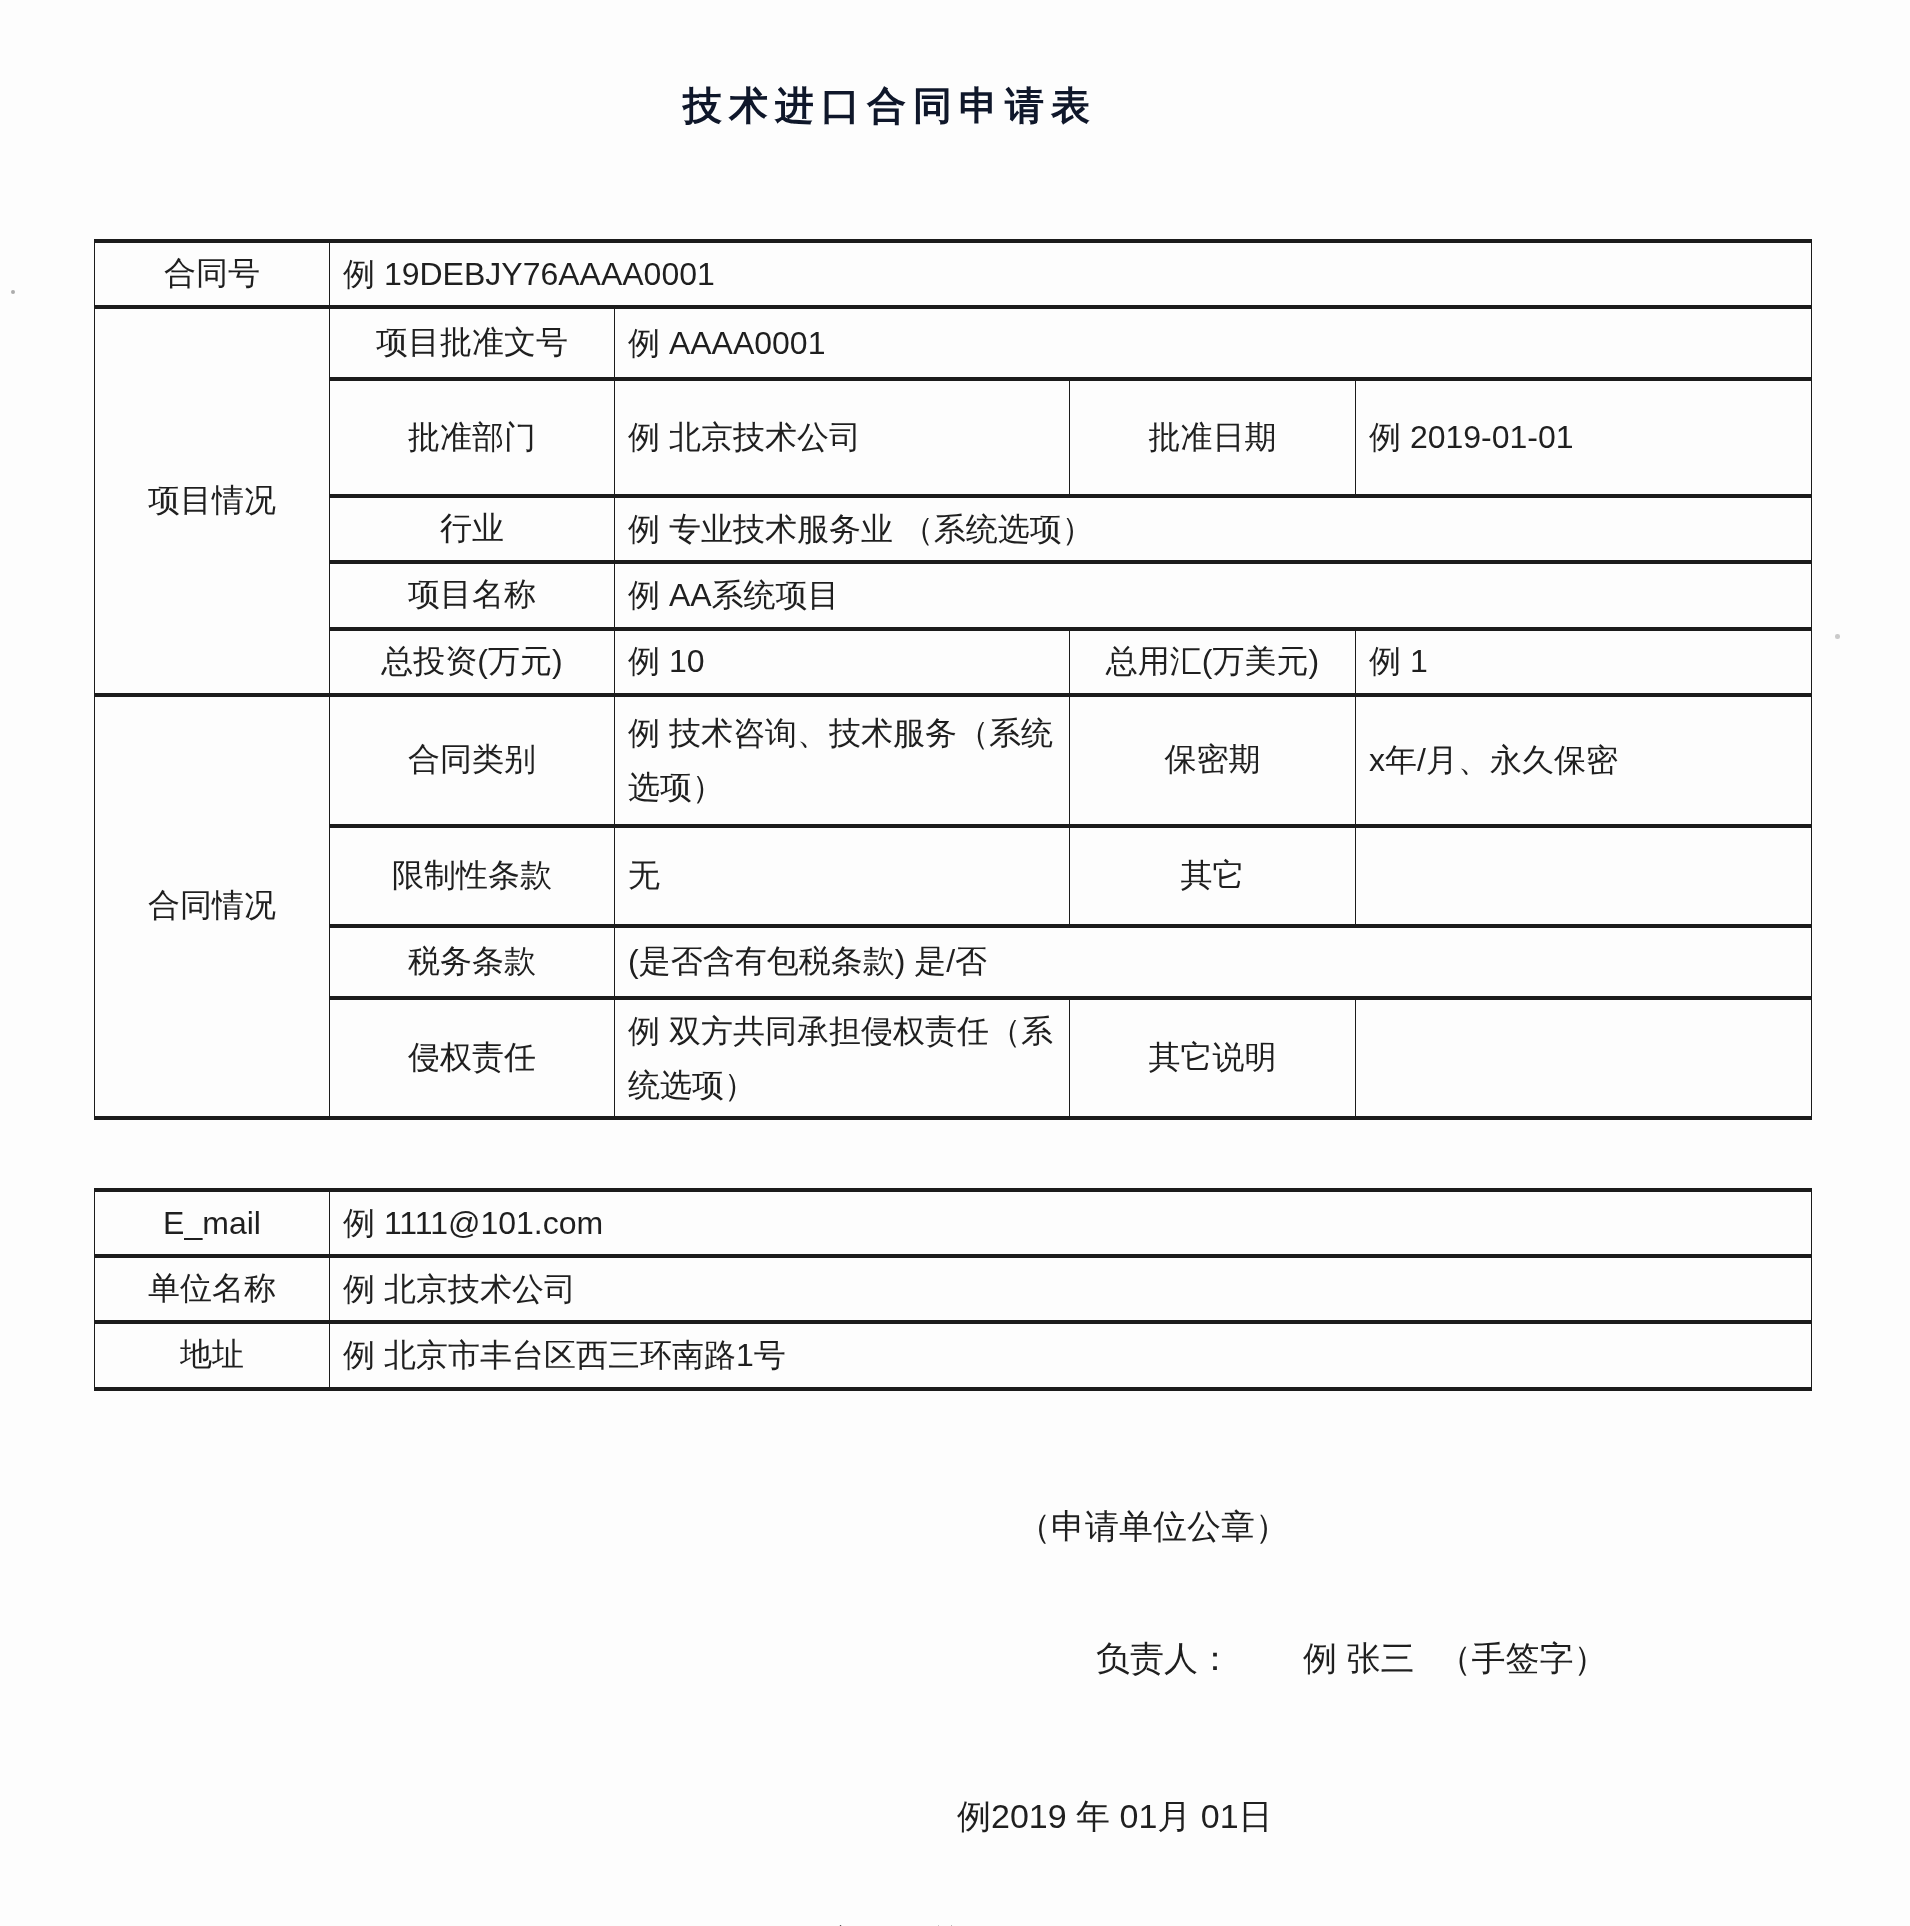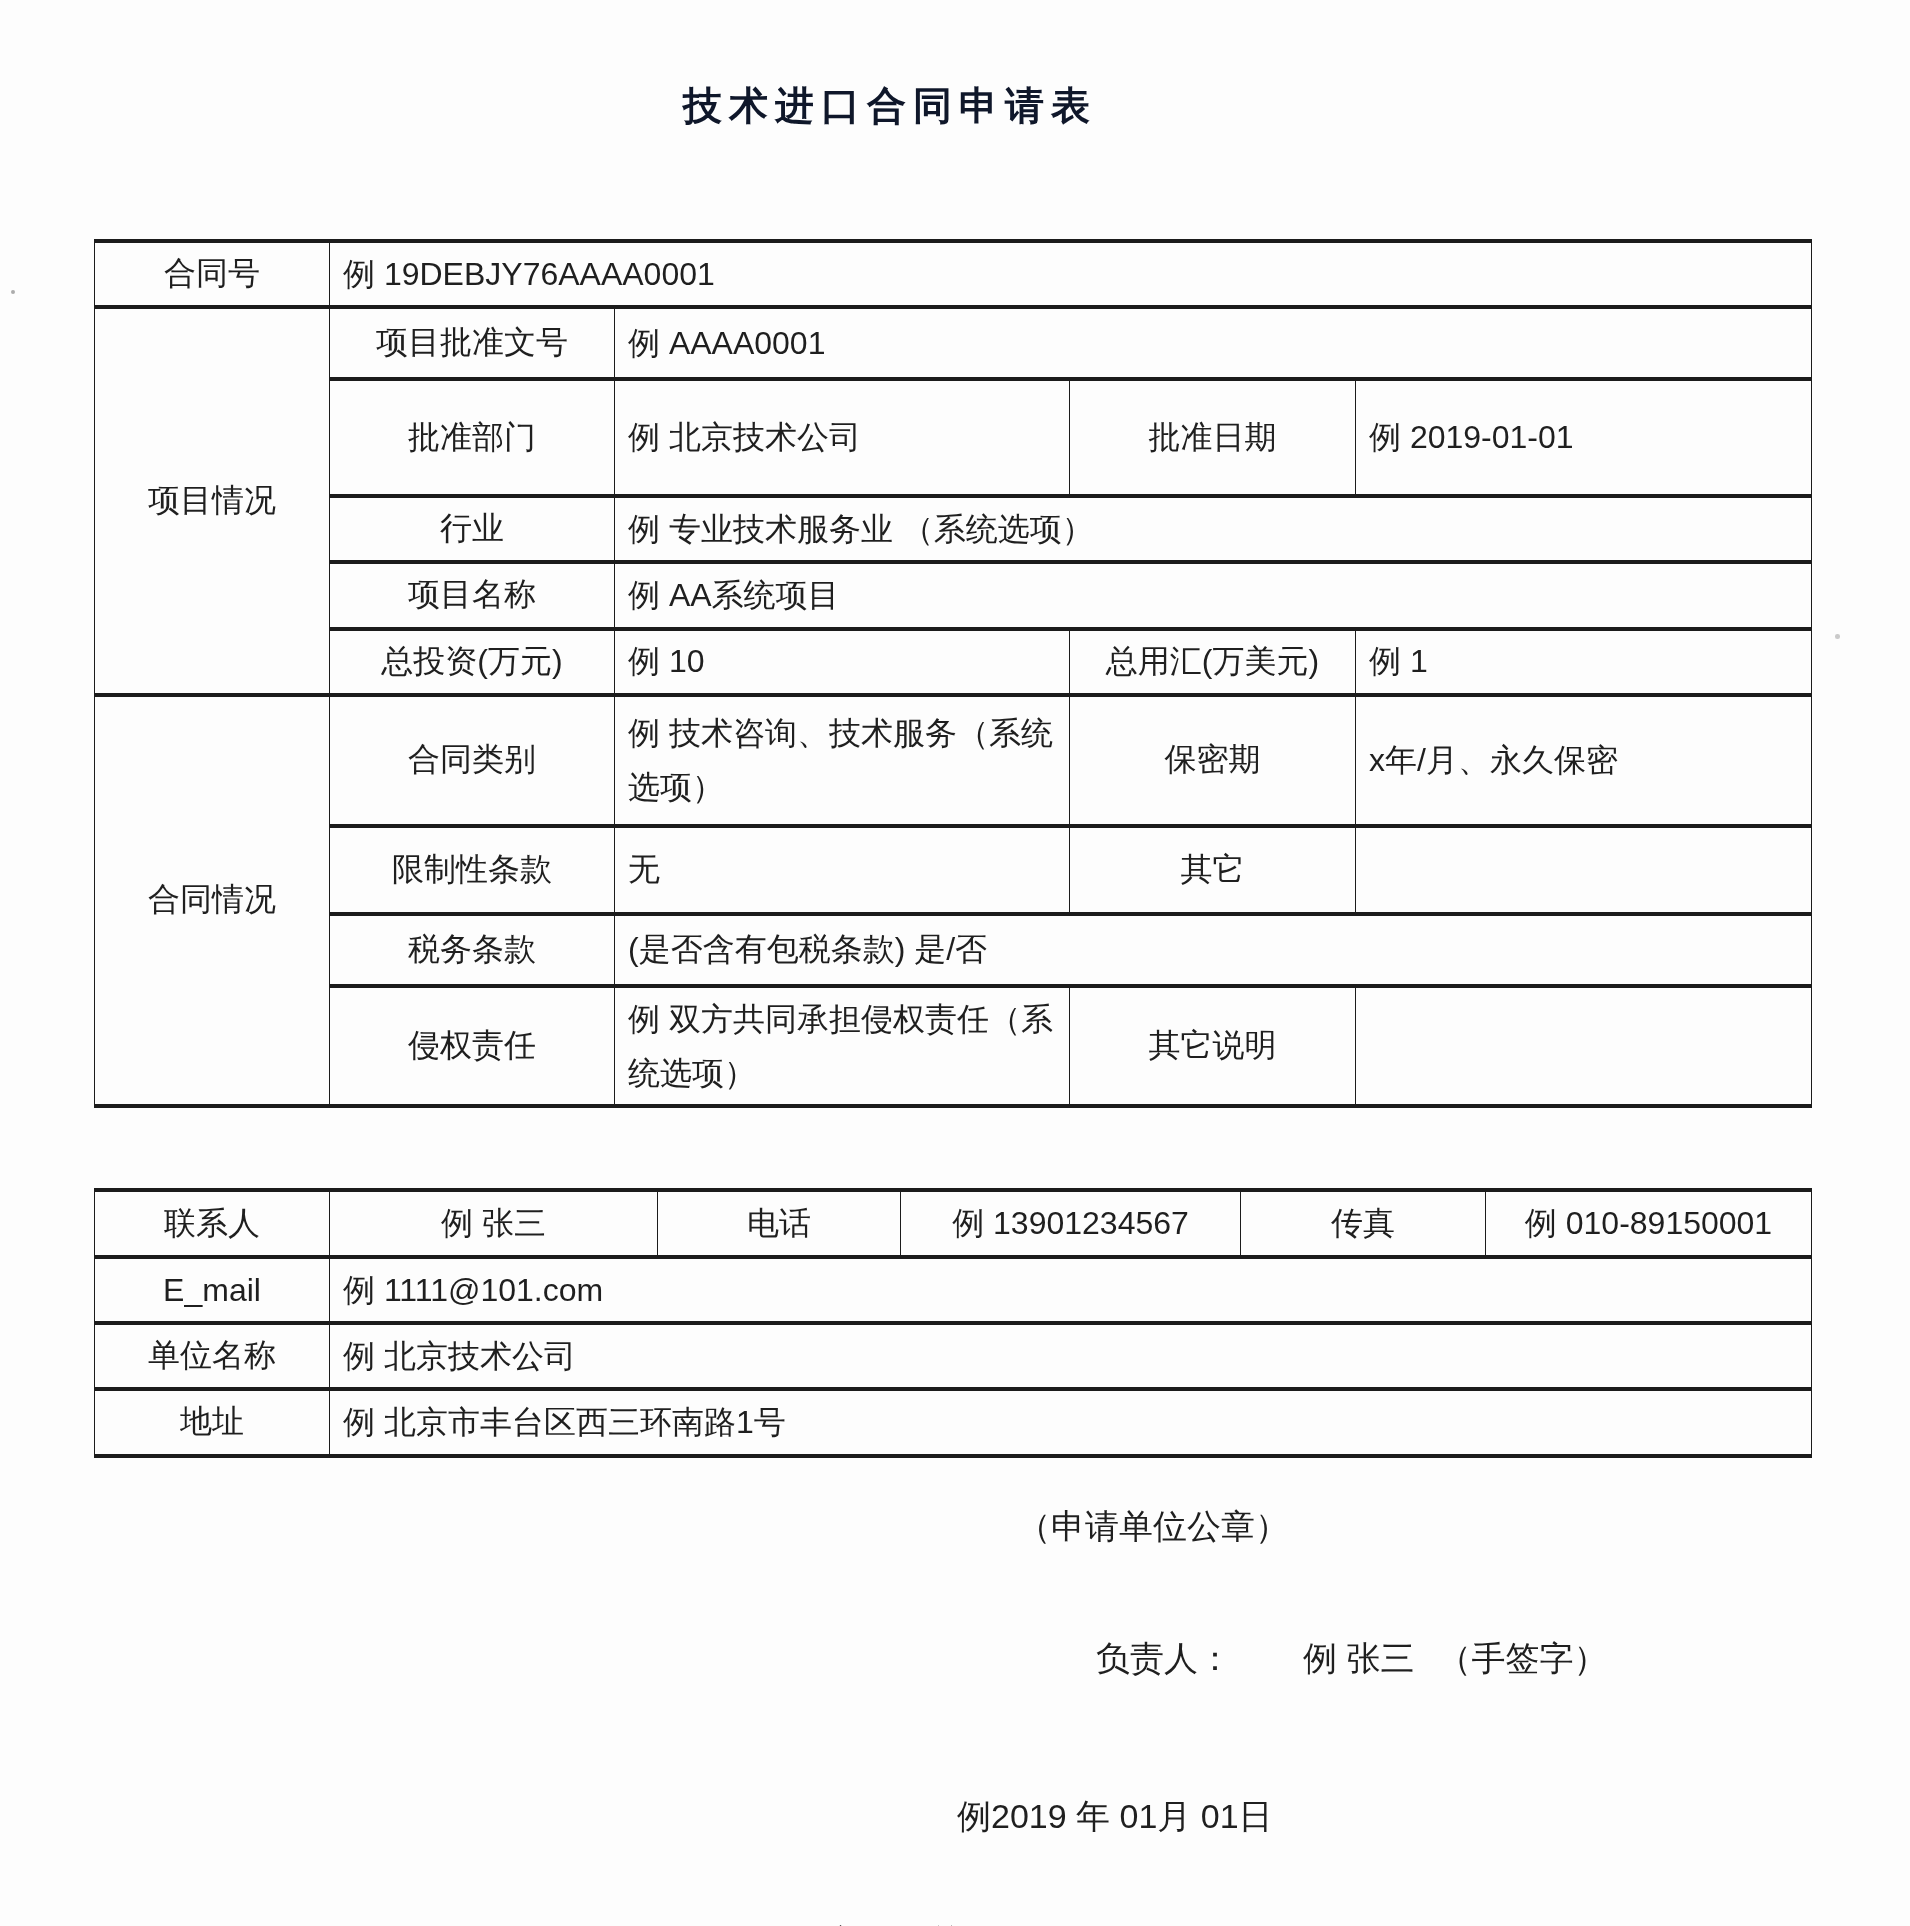--- a/index.html
+++ b/index.html
@@ -84,21 +84,21 @@
       <td class="lbl">总用汇(万美元)</td>
       <td class="val">例 1</td>
     </tr>
     <tr style="height:131px">
       <td class="lbl" rowspan="4">合同情况</td>
       <td class="lbl">合同类别</td>
       <td class="val">例 技术咨询、技术服务（系统选项）</td>
       <td class="lbl">保密期</td>
       <td class="val">x年/月、永久保密</td>
     </tr>
-    <tr style="height:88px">
+    <tr style="height:100px">
       <td class="lbl">限制性条款</td>
       <td class="val">无</td>
       <td class="lbl">其它</td>
       <td class="val"></td>
     </tr>
     <tr style="height:72px">
       <td class="lbl">税务条款</td>
       <td class="val" colspan="3">(是否含有包税条款) 是/否</td>
     </tr>
     <tr style="height:101px">
@@ -113,28 +113,20 @@
   <table class="grid" style="position:absolute;left:94px;top:1188px;">
     <colgroup>
       <col style="width:235px">
         <col style="width:328px">
         <col style="width:243px">
         <col style="width:340px">
         <col style="width:245px">
         <col style="width:326px">
     </colgroup>
     <tbody>
-        <tr style="height:67px">
-      <td class="lbl">联系人</td>
-      <td class="valc">例 张三</td>
-      <td class="lbl">电话</td>
-      <td class="valc">例 13901234567</td>
-      <td class="lbl">传真</td>
-      <td class="valc">例 010-89150001</td>
-    </tr>
     <tr style="height:64px">
       <td class="lbl">E_mail</td>
       <td class="val" colspan="5">例 1111@101.com</td>
     </tr>
     <tr style="height:64px">
       <td class="lbl">单位名称</td>
       <td class="val" colspan="5">例 北京技术公司</td>
     </tr>
     <tr style="height:65px">
       <td class="lbl">地址</td>

